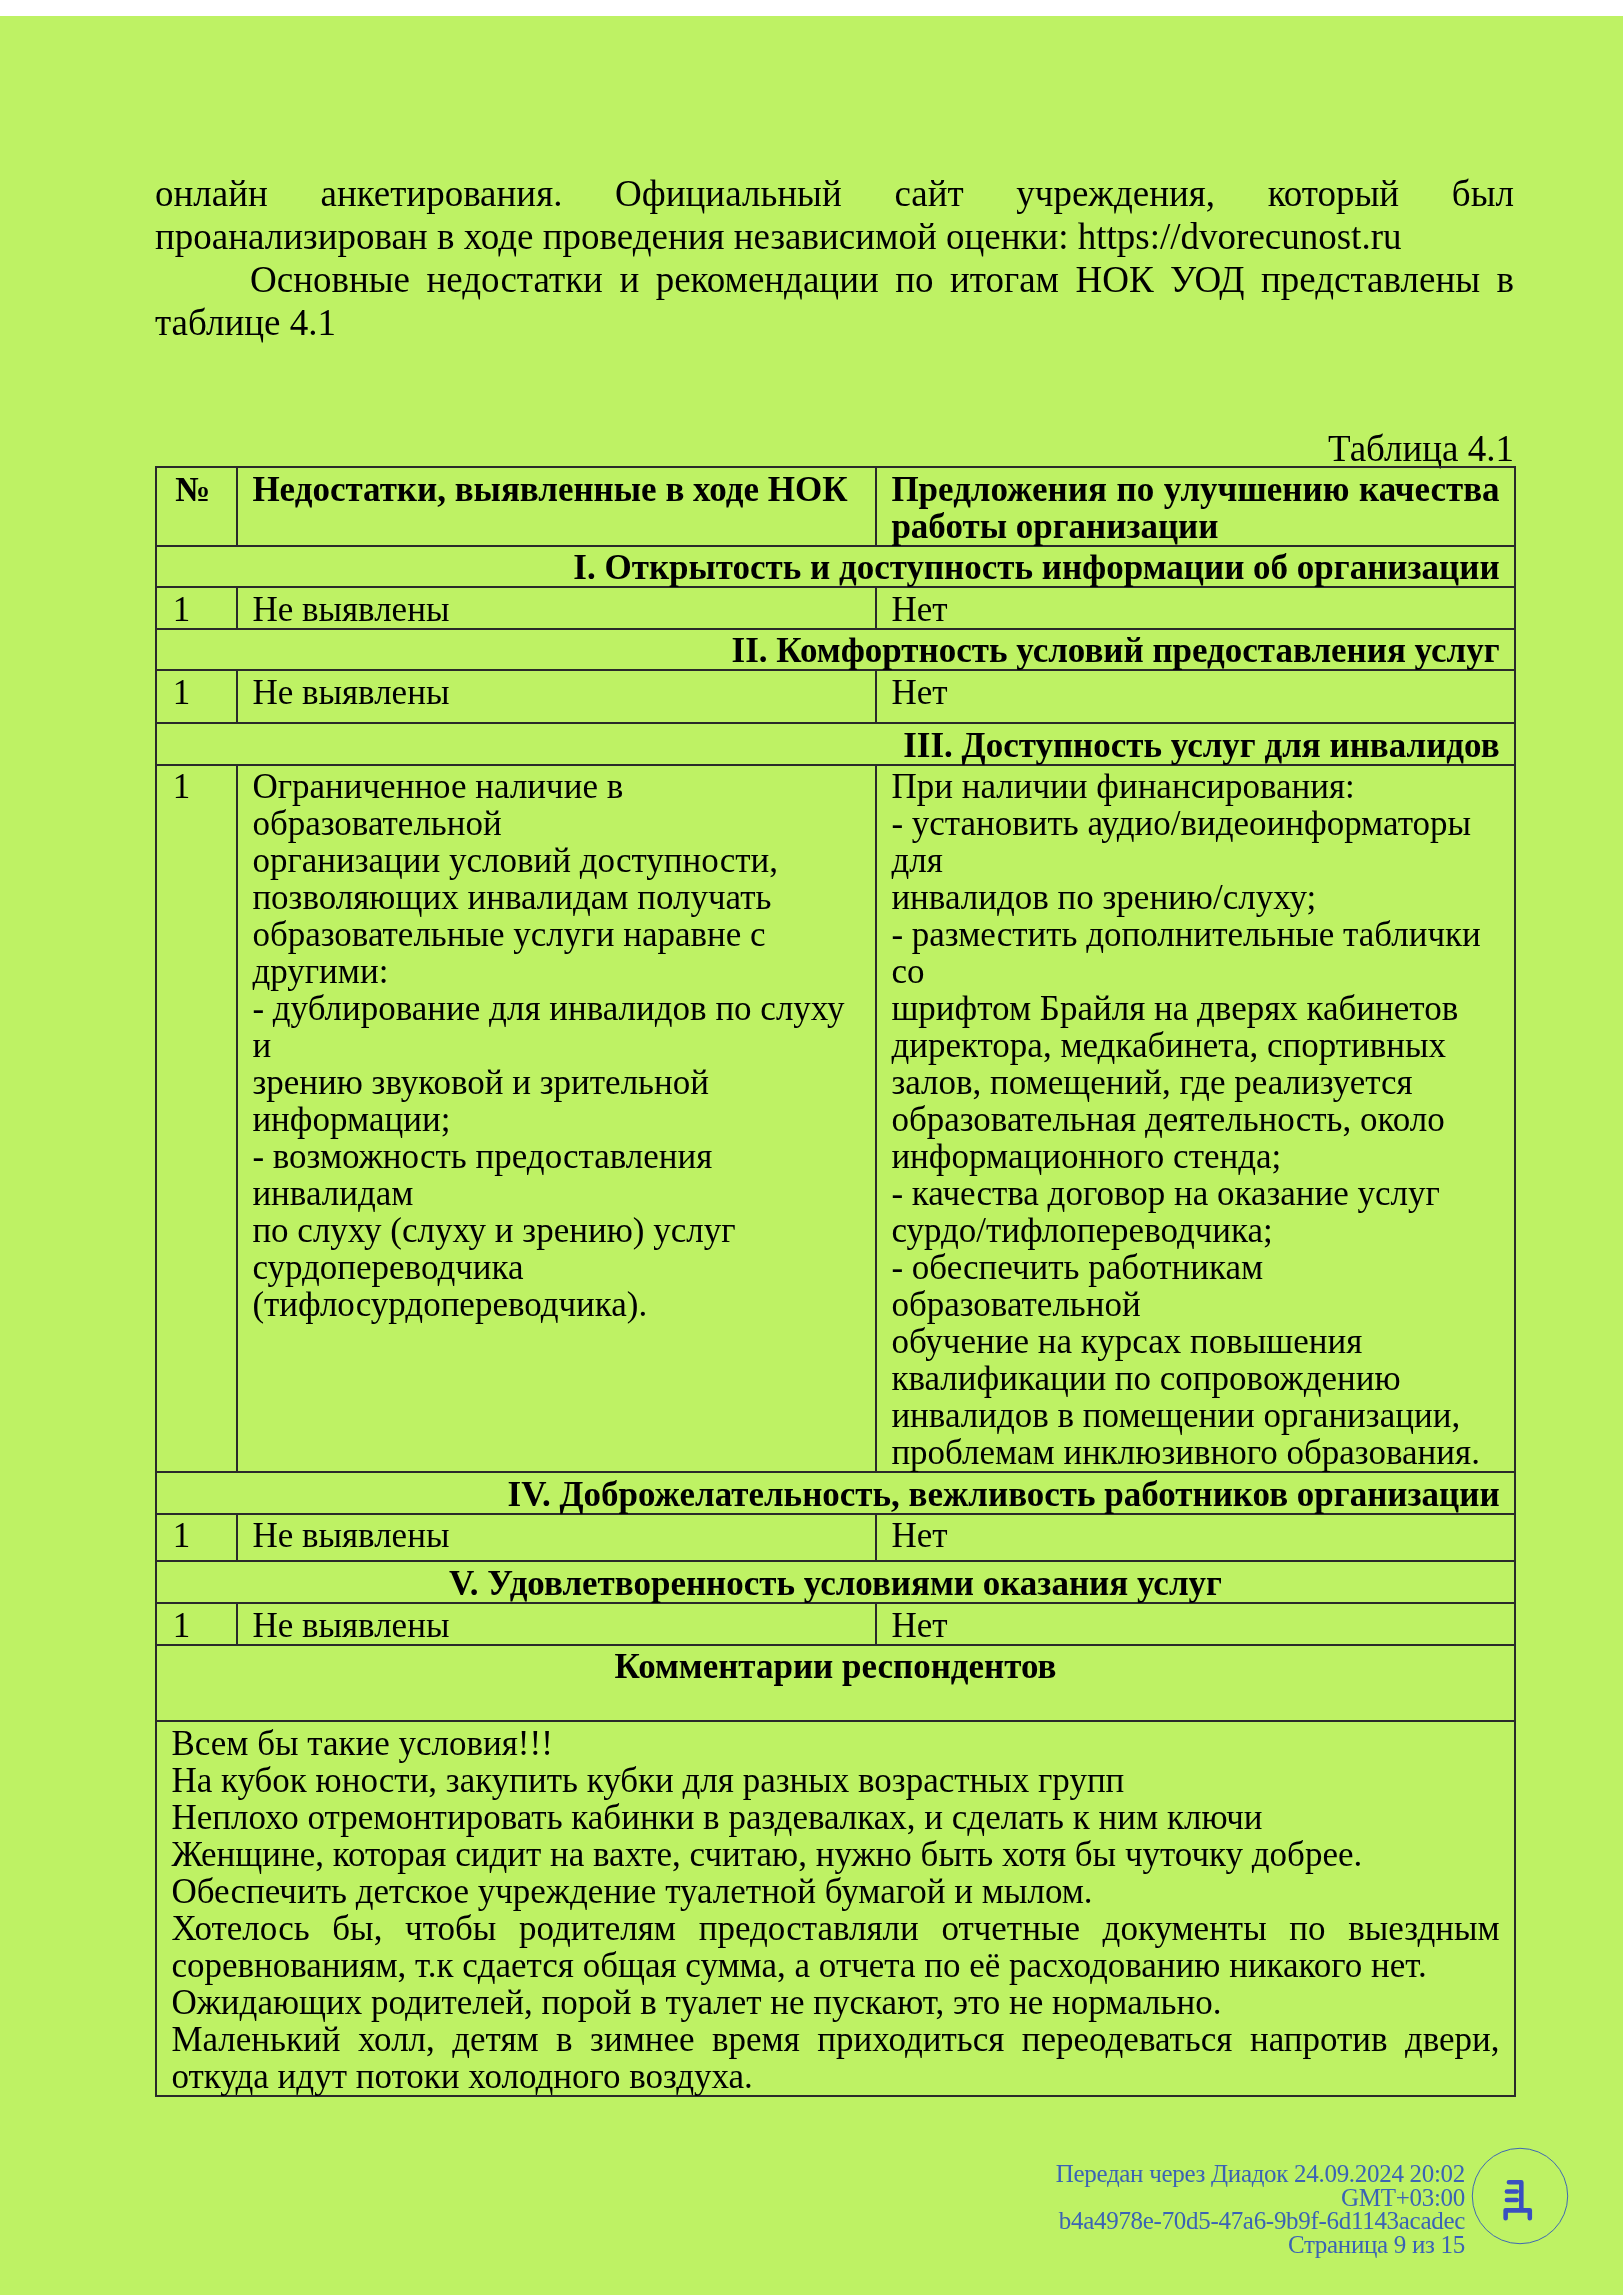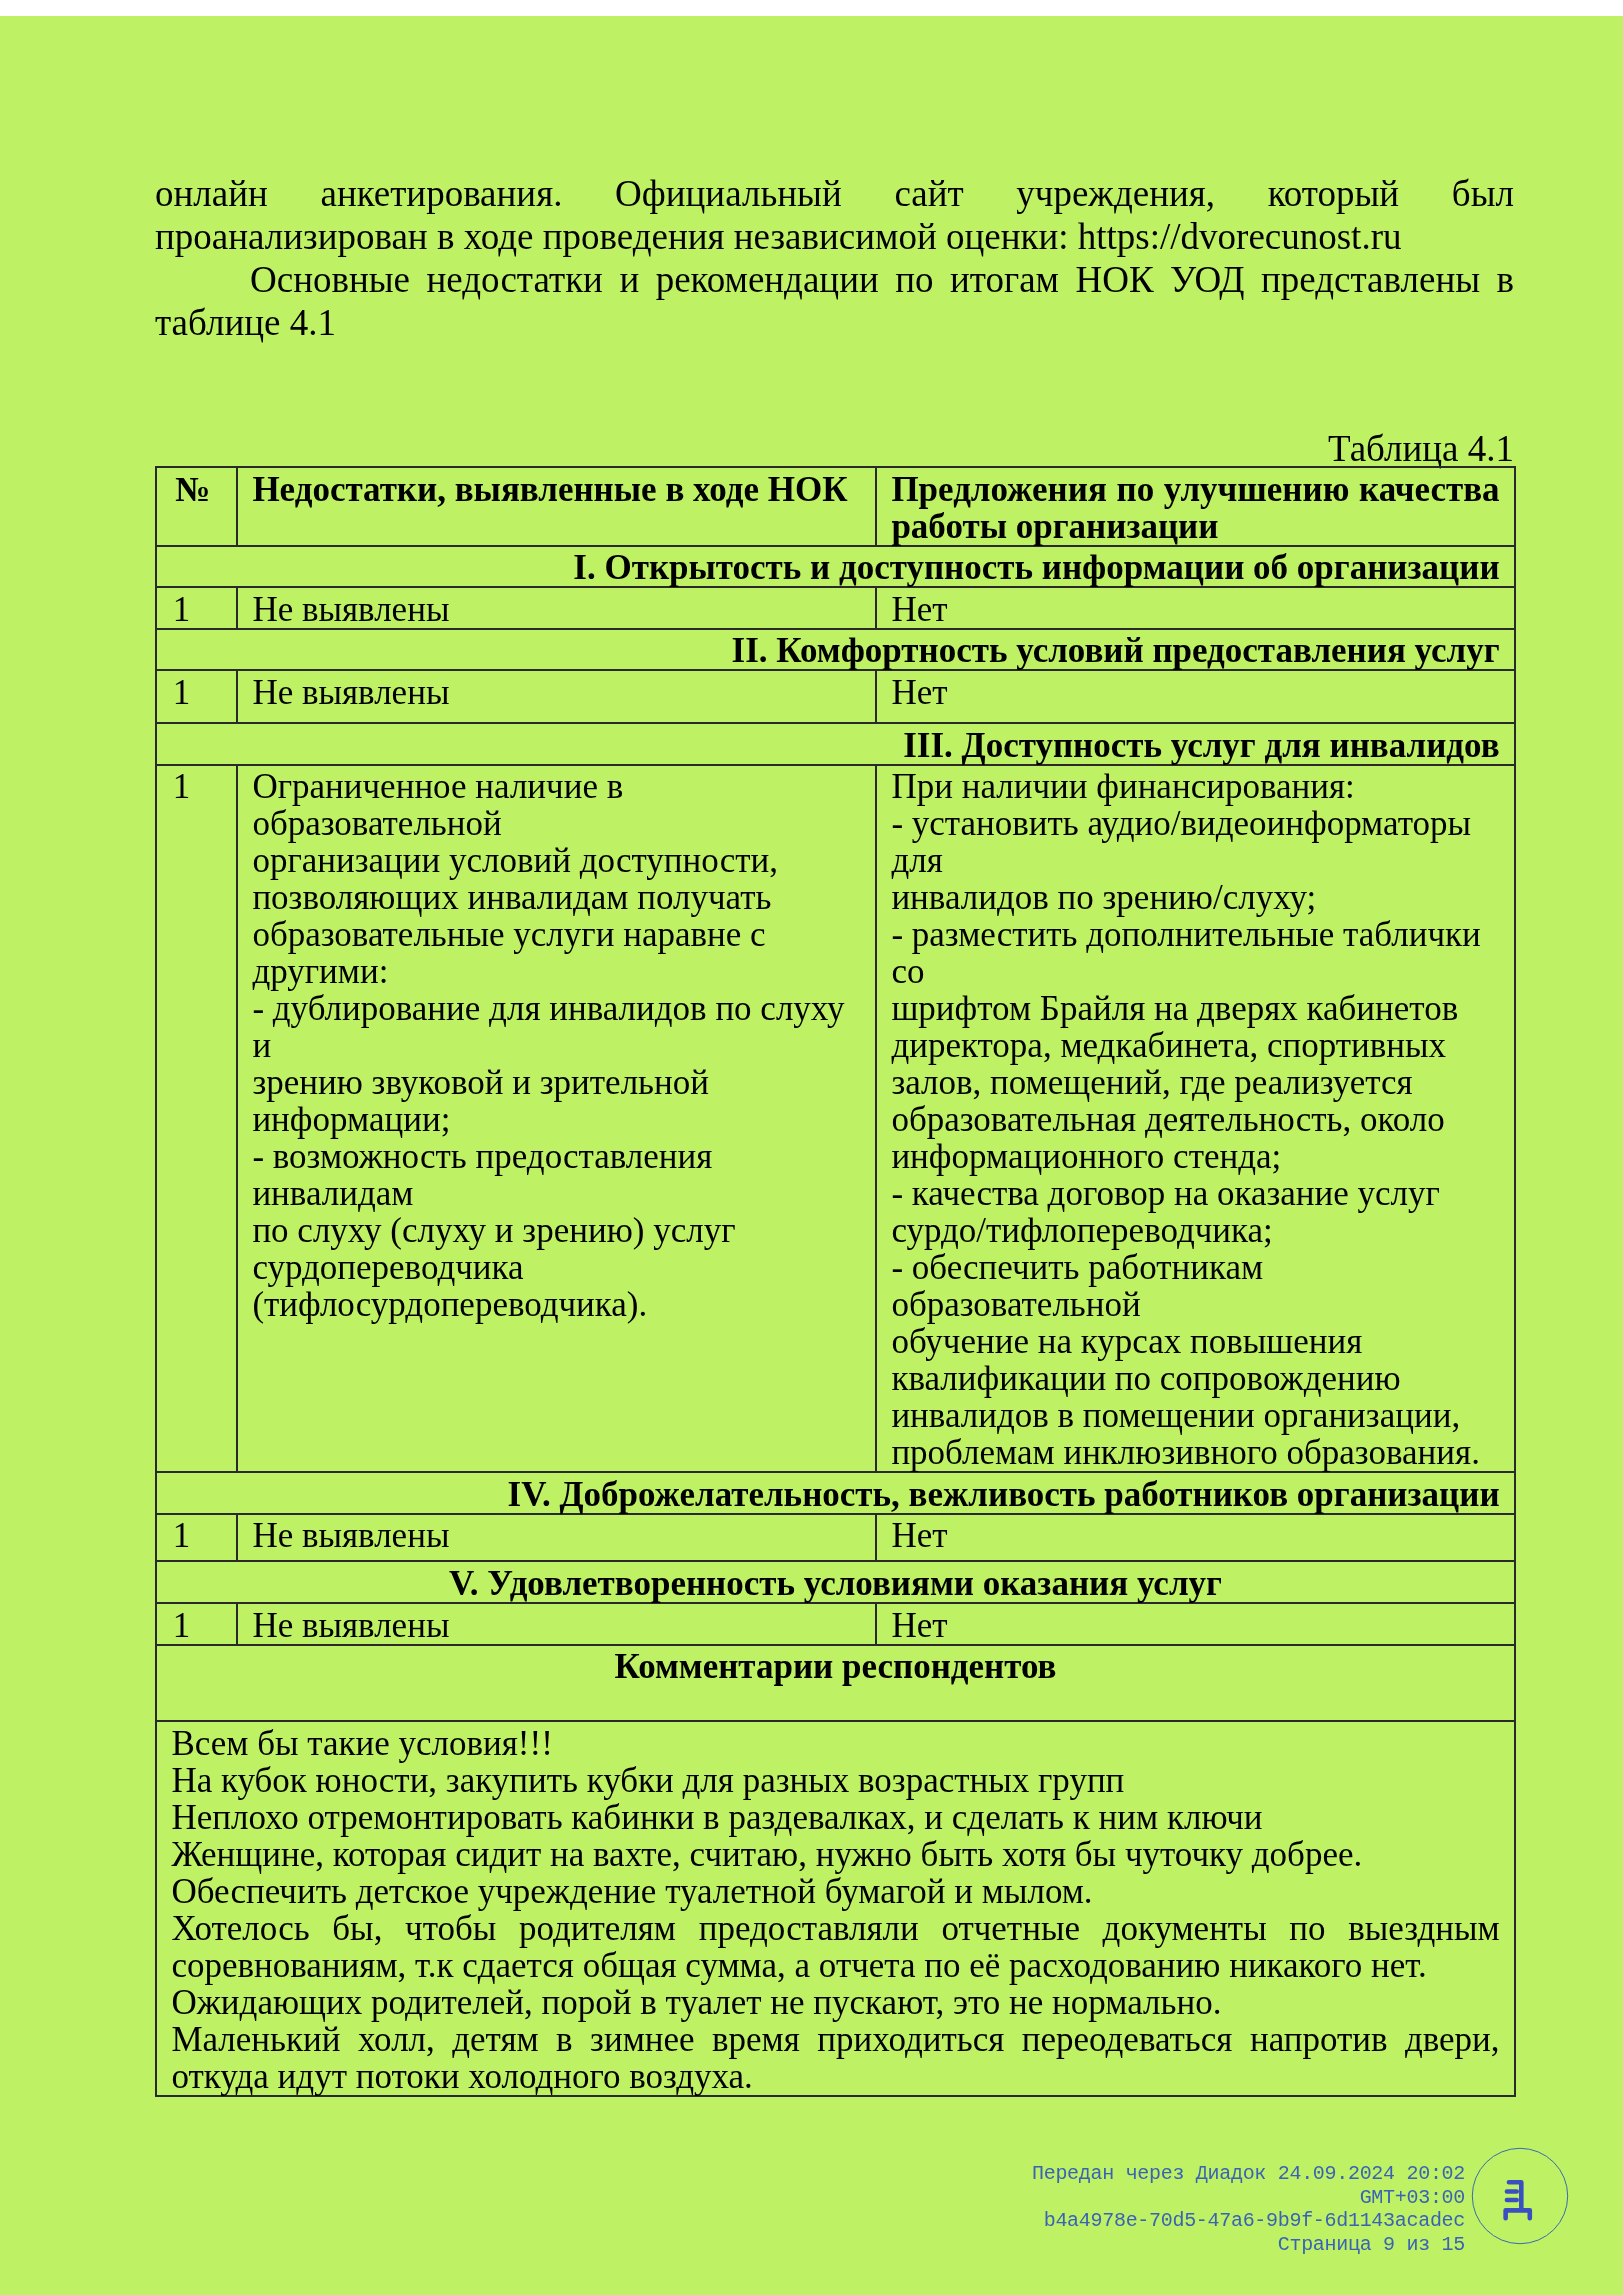--- a/index.html
+++ b/index.html
@@ -21,21 +21,21 @@
   .sec.left td { text-align: center; }
   .row td { height: 35px; }
   .row.tall td { height: 43px; }
   .row.big td { height: 599px; }
   .row.mid td { height: 48px; }
   .multiline span { display: block; }
   .comments-h td { font-weight: bold; text-align: center; height: 72px; }
   .comments td { padding-top: 3.9px; padding-bottom: 5.2px; }
   .comments .c { display: block; text-align: justify; text-align-last: left; }
   .stamp { position: absolute; left: 981px; top: 2146px; width: 484px; text-align: right;
-           font-family: Liberation Mono, monospace; color: #3b63b5; font-size: 20px; line-height: 23.6px; letter-spacing: -0.3px; }
+           font-family: Liberation Serif, serif; color: #3b63b5; font-size: 25px; line-height: 23.6px; letter-spacing: -0.3px; }
   .stamp span { display: block; }
   .logo { position: absolute; left: 1471px; top: 2131px; width: 98px; height: 98px; }
 </style>
 </head>
 <body>
 
 <div class="page">
 
   <div class="intro">
     <p>онлайн анкетирования. Официальный сайт учреждения, который был проанализирован в ходе проведения независимой оценки: https://dvorecunost.ru</p>

